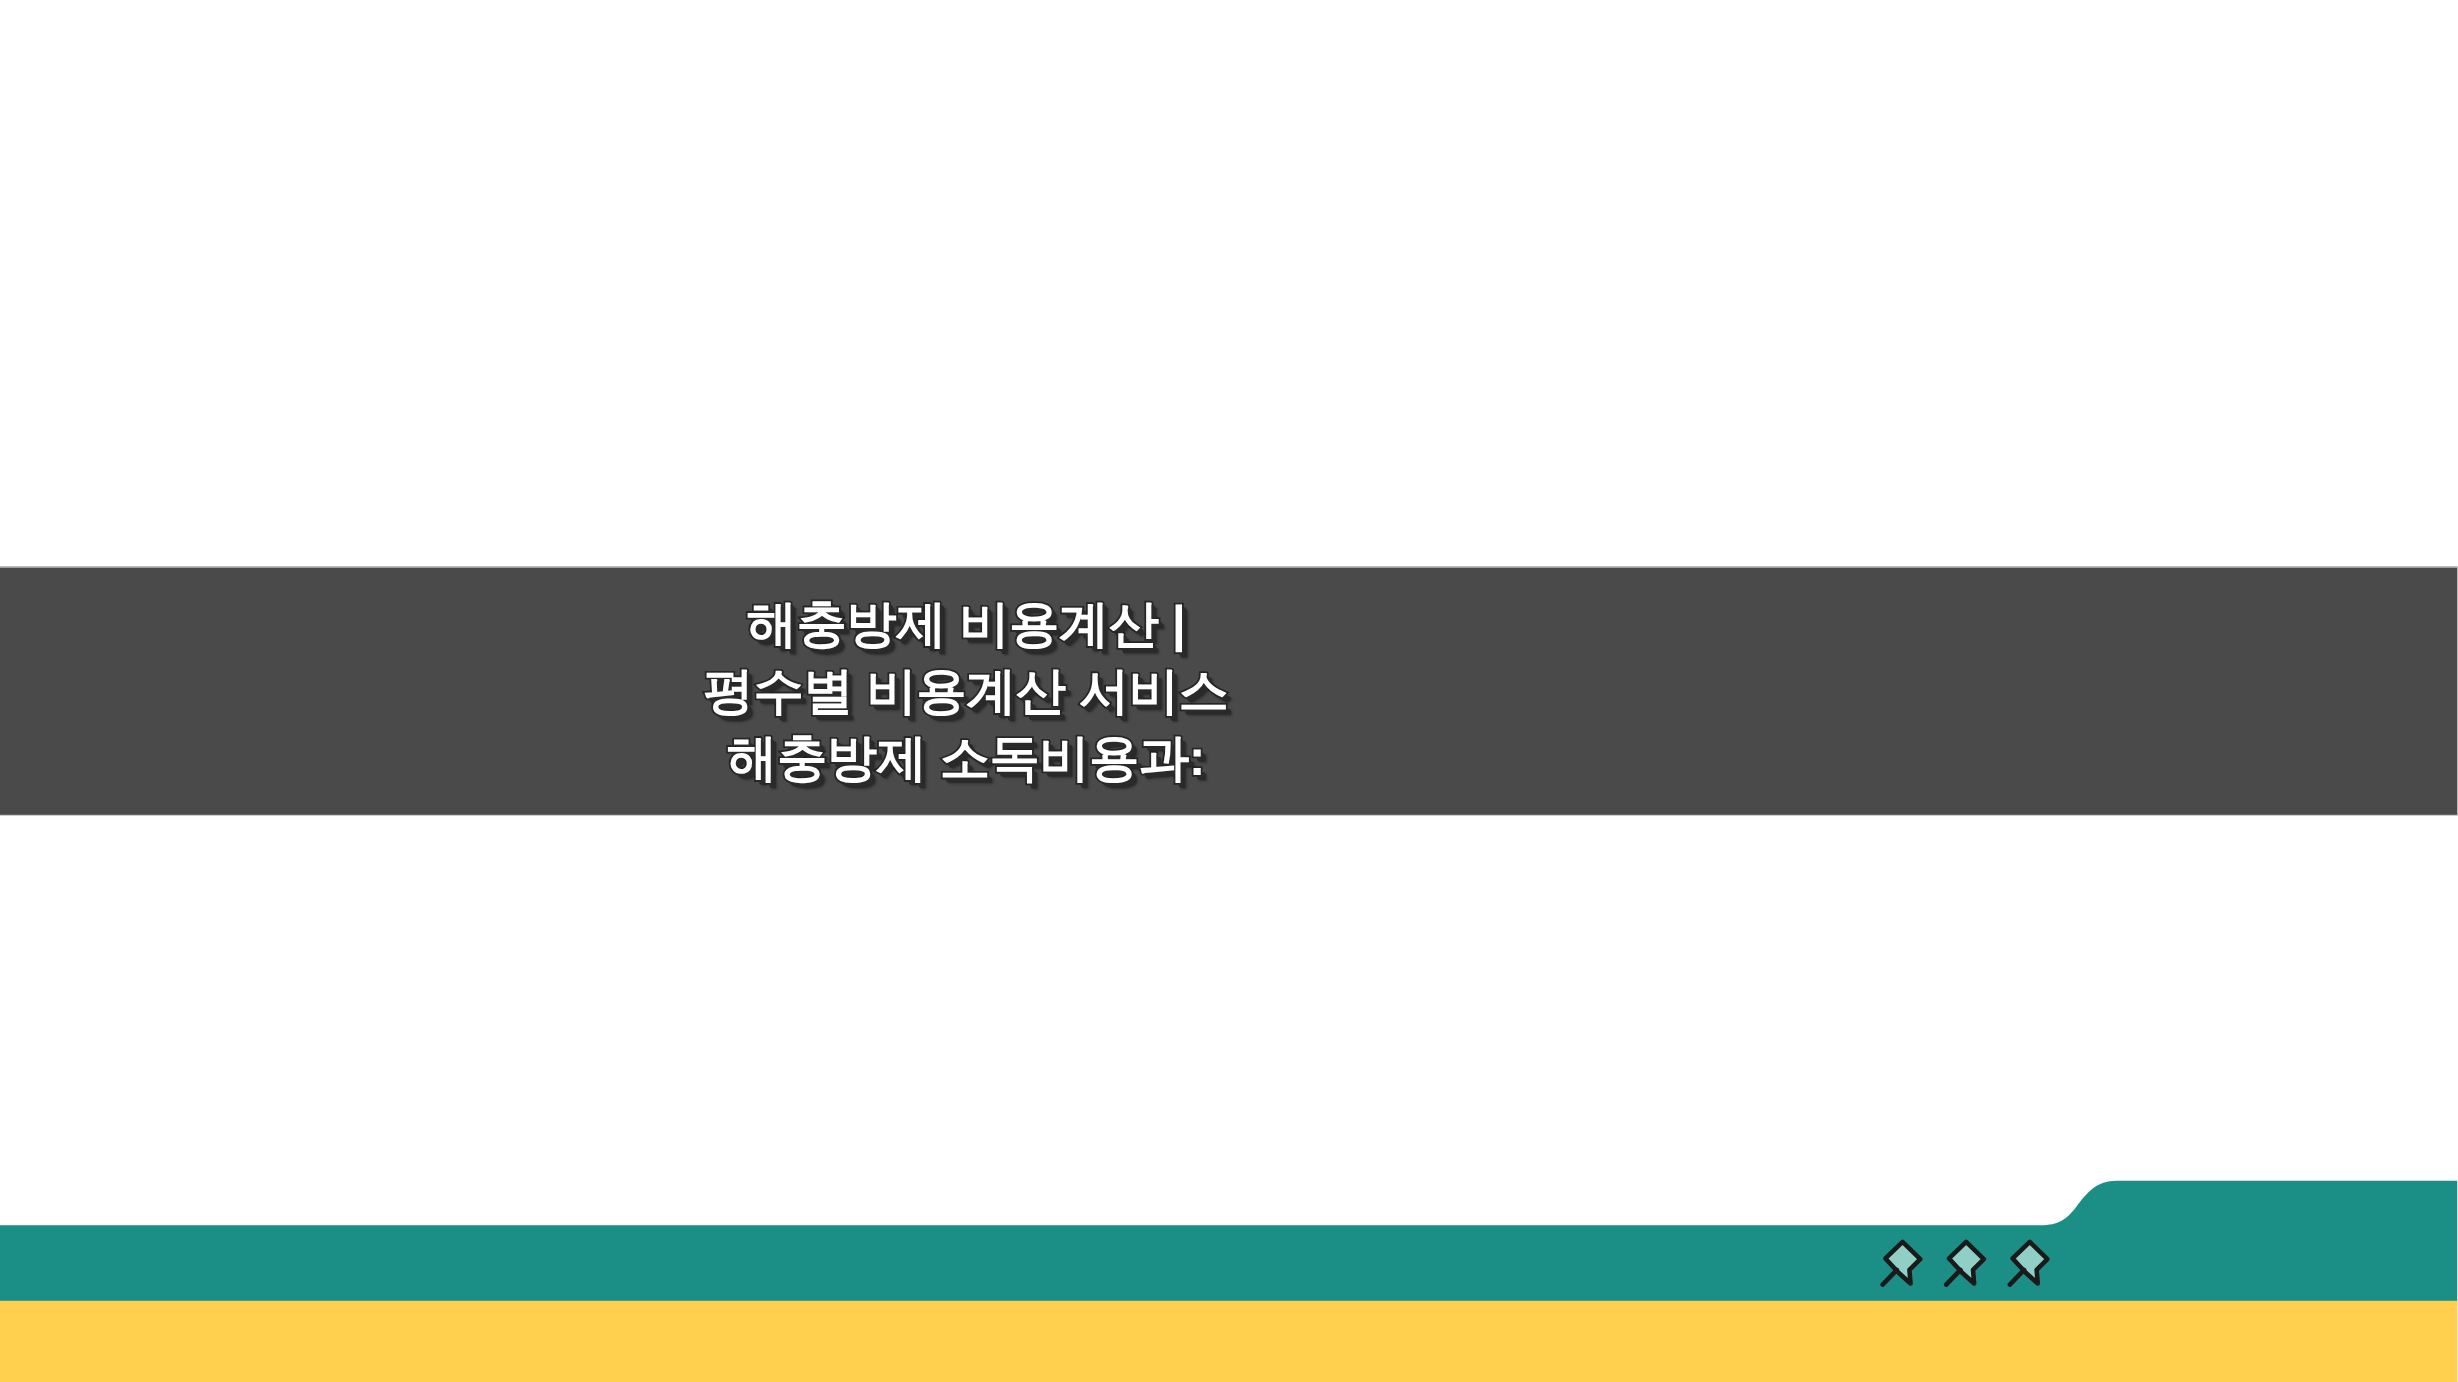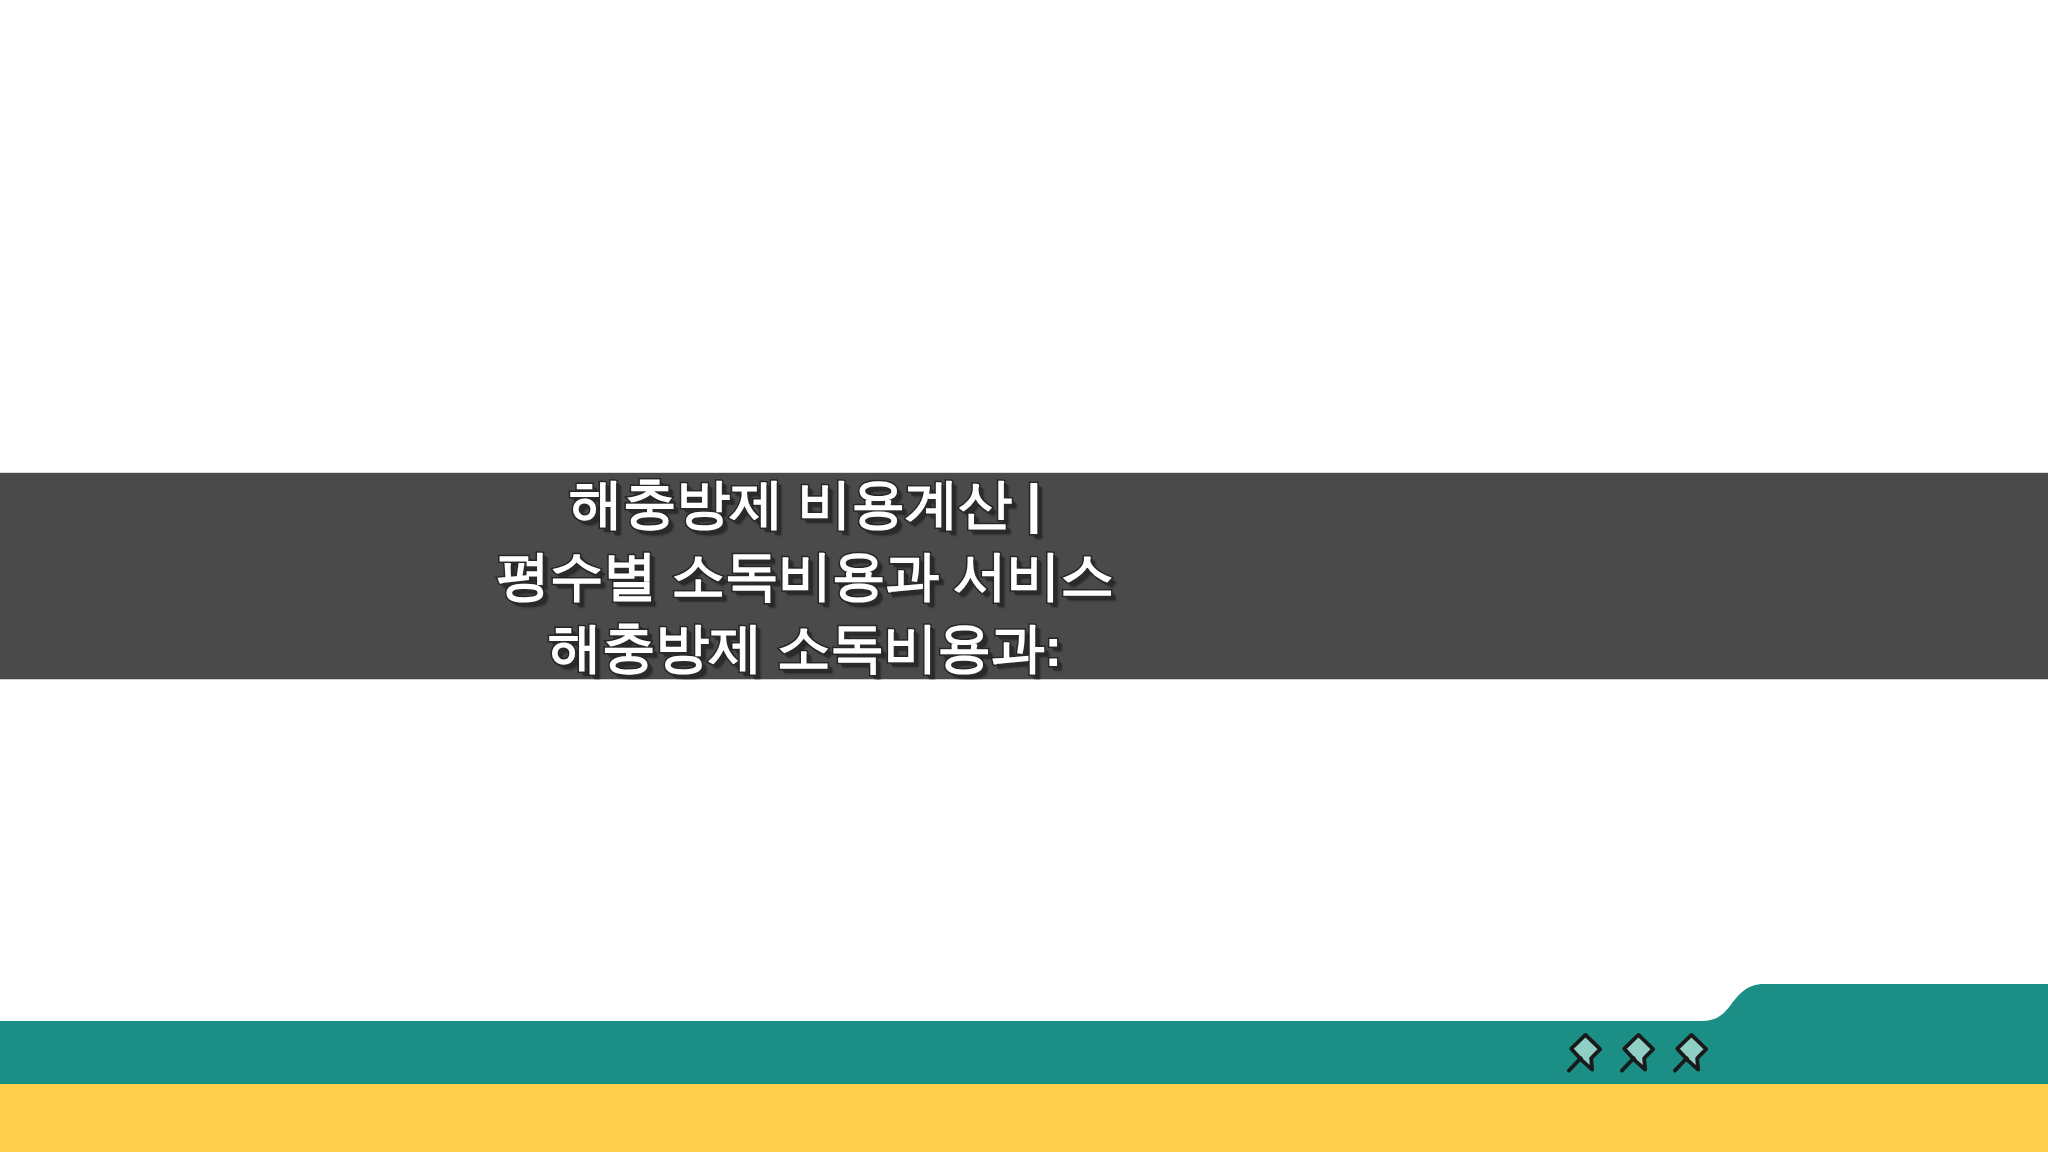--- a/index.html
+++ b/index.html
@@ -54,21 +54,21 @@
     width: 1610px;   
     height: 100%;
     display: flex;
     flex-direction: column;
     align-items: center;
     justify-content: center;
   }
 
   .title-line {
     color: #ffffff;
-    font-size: 54px;
+    font-size: 42px;
     font-weight: bold;
     line-height: 1.33;
     letter-spacing: -0.5px;
     white-space: nowrap;
     text-align: center;
     -webkit-text-stroke: 3px #262626;
     paint-order: stroke fill;
     text-shadow:
        3px 3px 0 #2a2a2a,
        4px 4px 0 #2a2a2a,
@@ -130,21 +130,21 @@
 </head>
 <body>
 
 <div id="page">
 
   <div class="white-plate-top"></div>
 
   <div class="title-banner">
     <div class="title-banner-inner">
       <div class="title-line">해충방제 비용계산 |</div>
-      <div class="title-line">평수별 소독비용과 서비스</div>
+      <div class="title-line">평수별 비용계산 서비스</div>
       <div class="title-line">해충방제 소독비용과:</div>
     </div>
   </div>
 
   <div class="white-plate-bottom"></div>
 
   <div class="teal-band">
     <svg viewBox="0 0 2048 106" preserveAspectRatio="none" xmlns="http://www.w3.org/2000/svg">
       <path d="M 0 41
                L 1700 41

